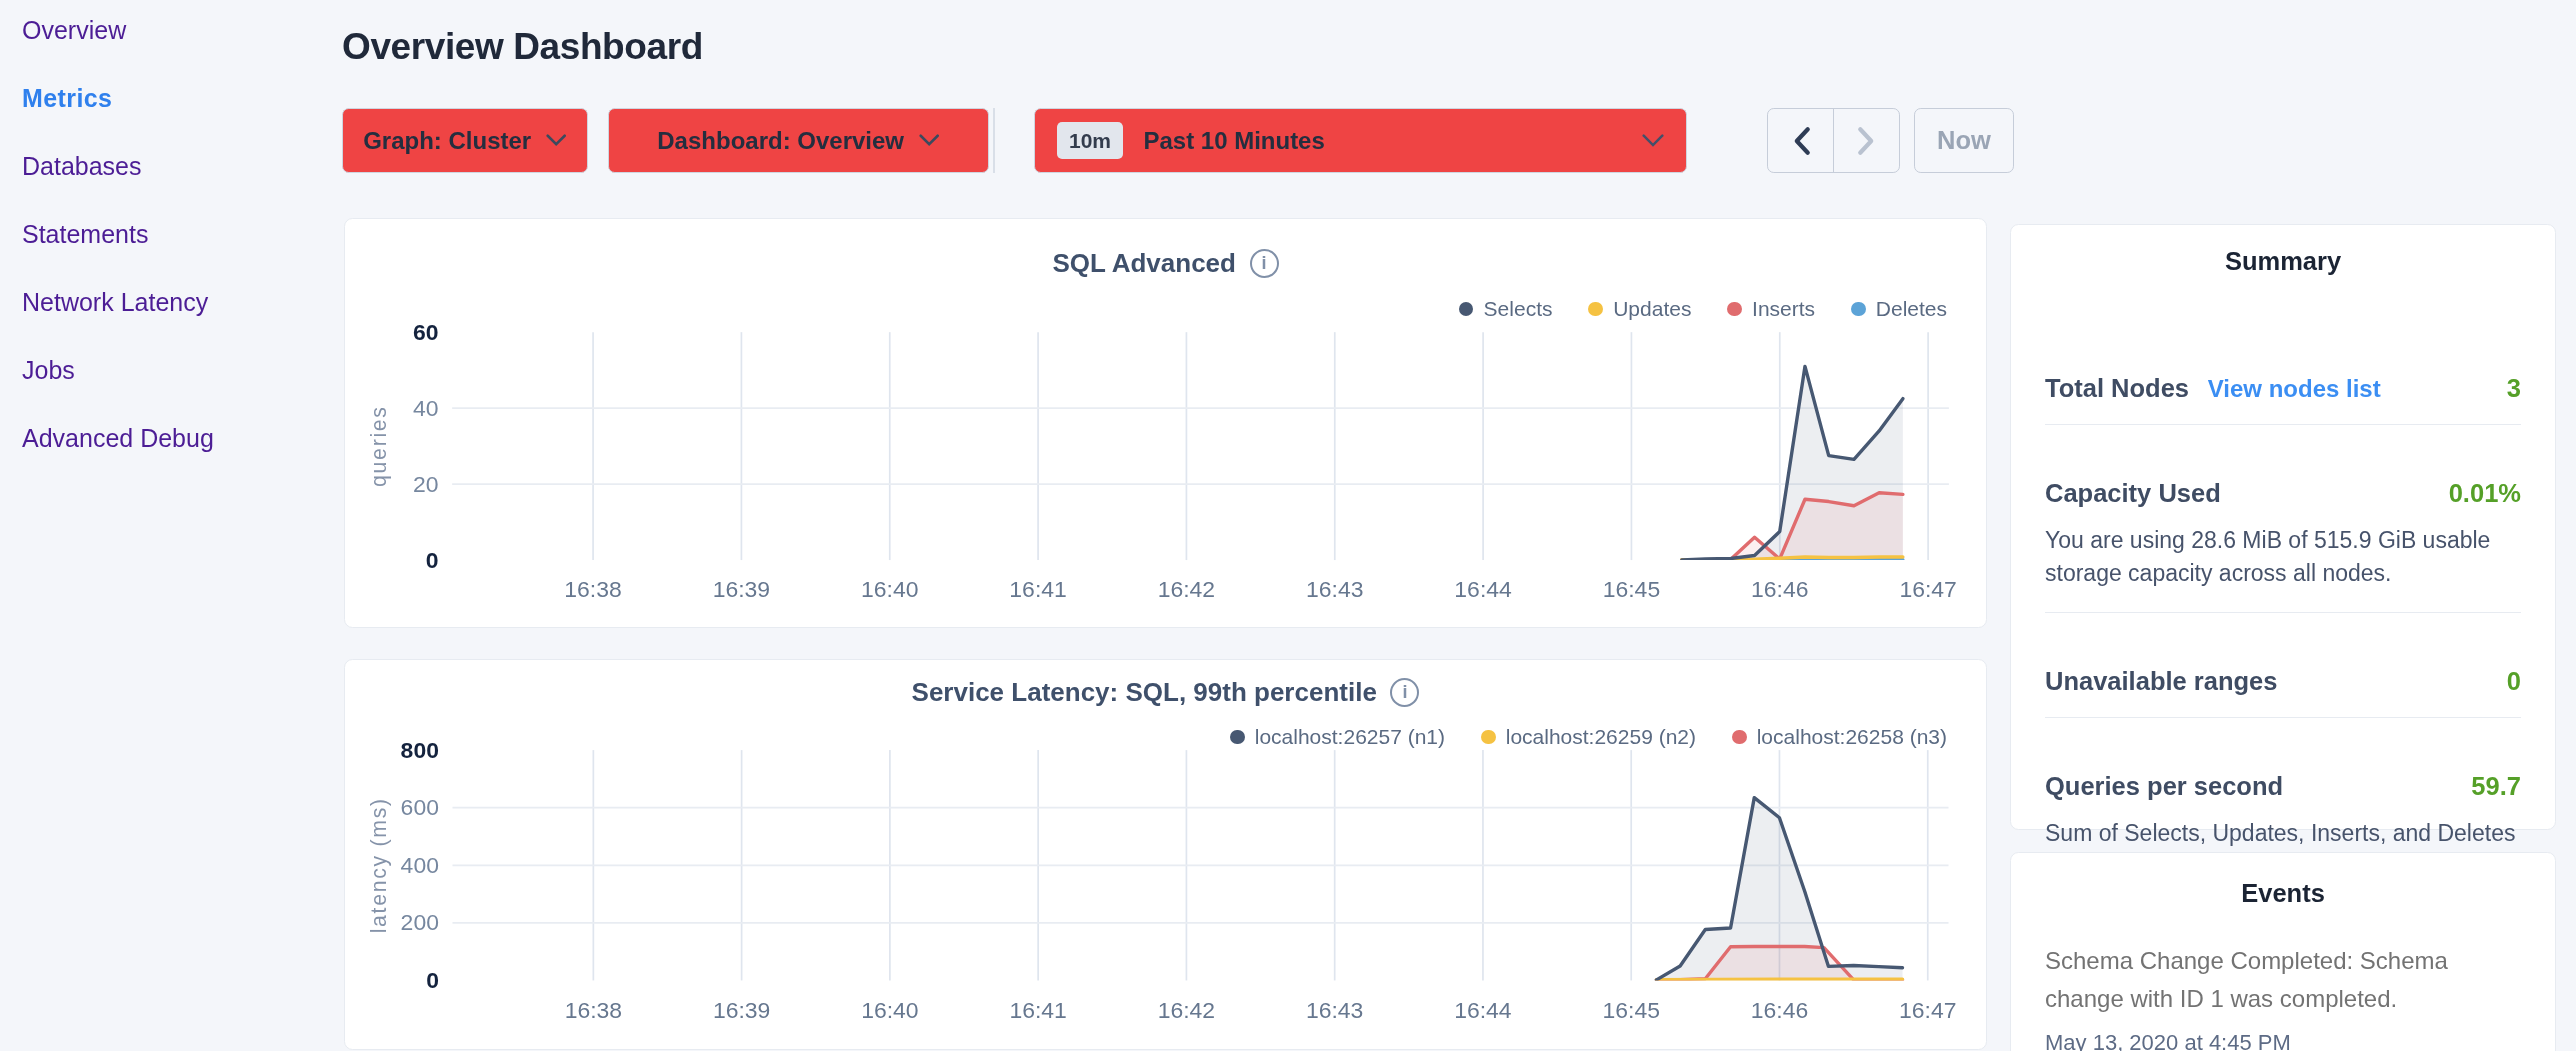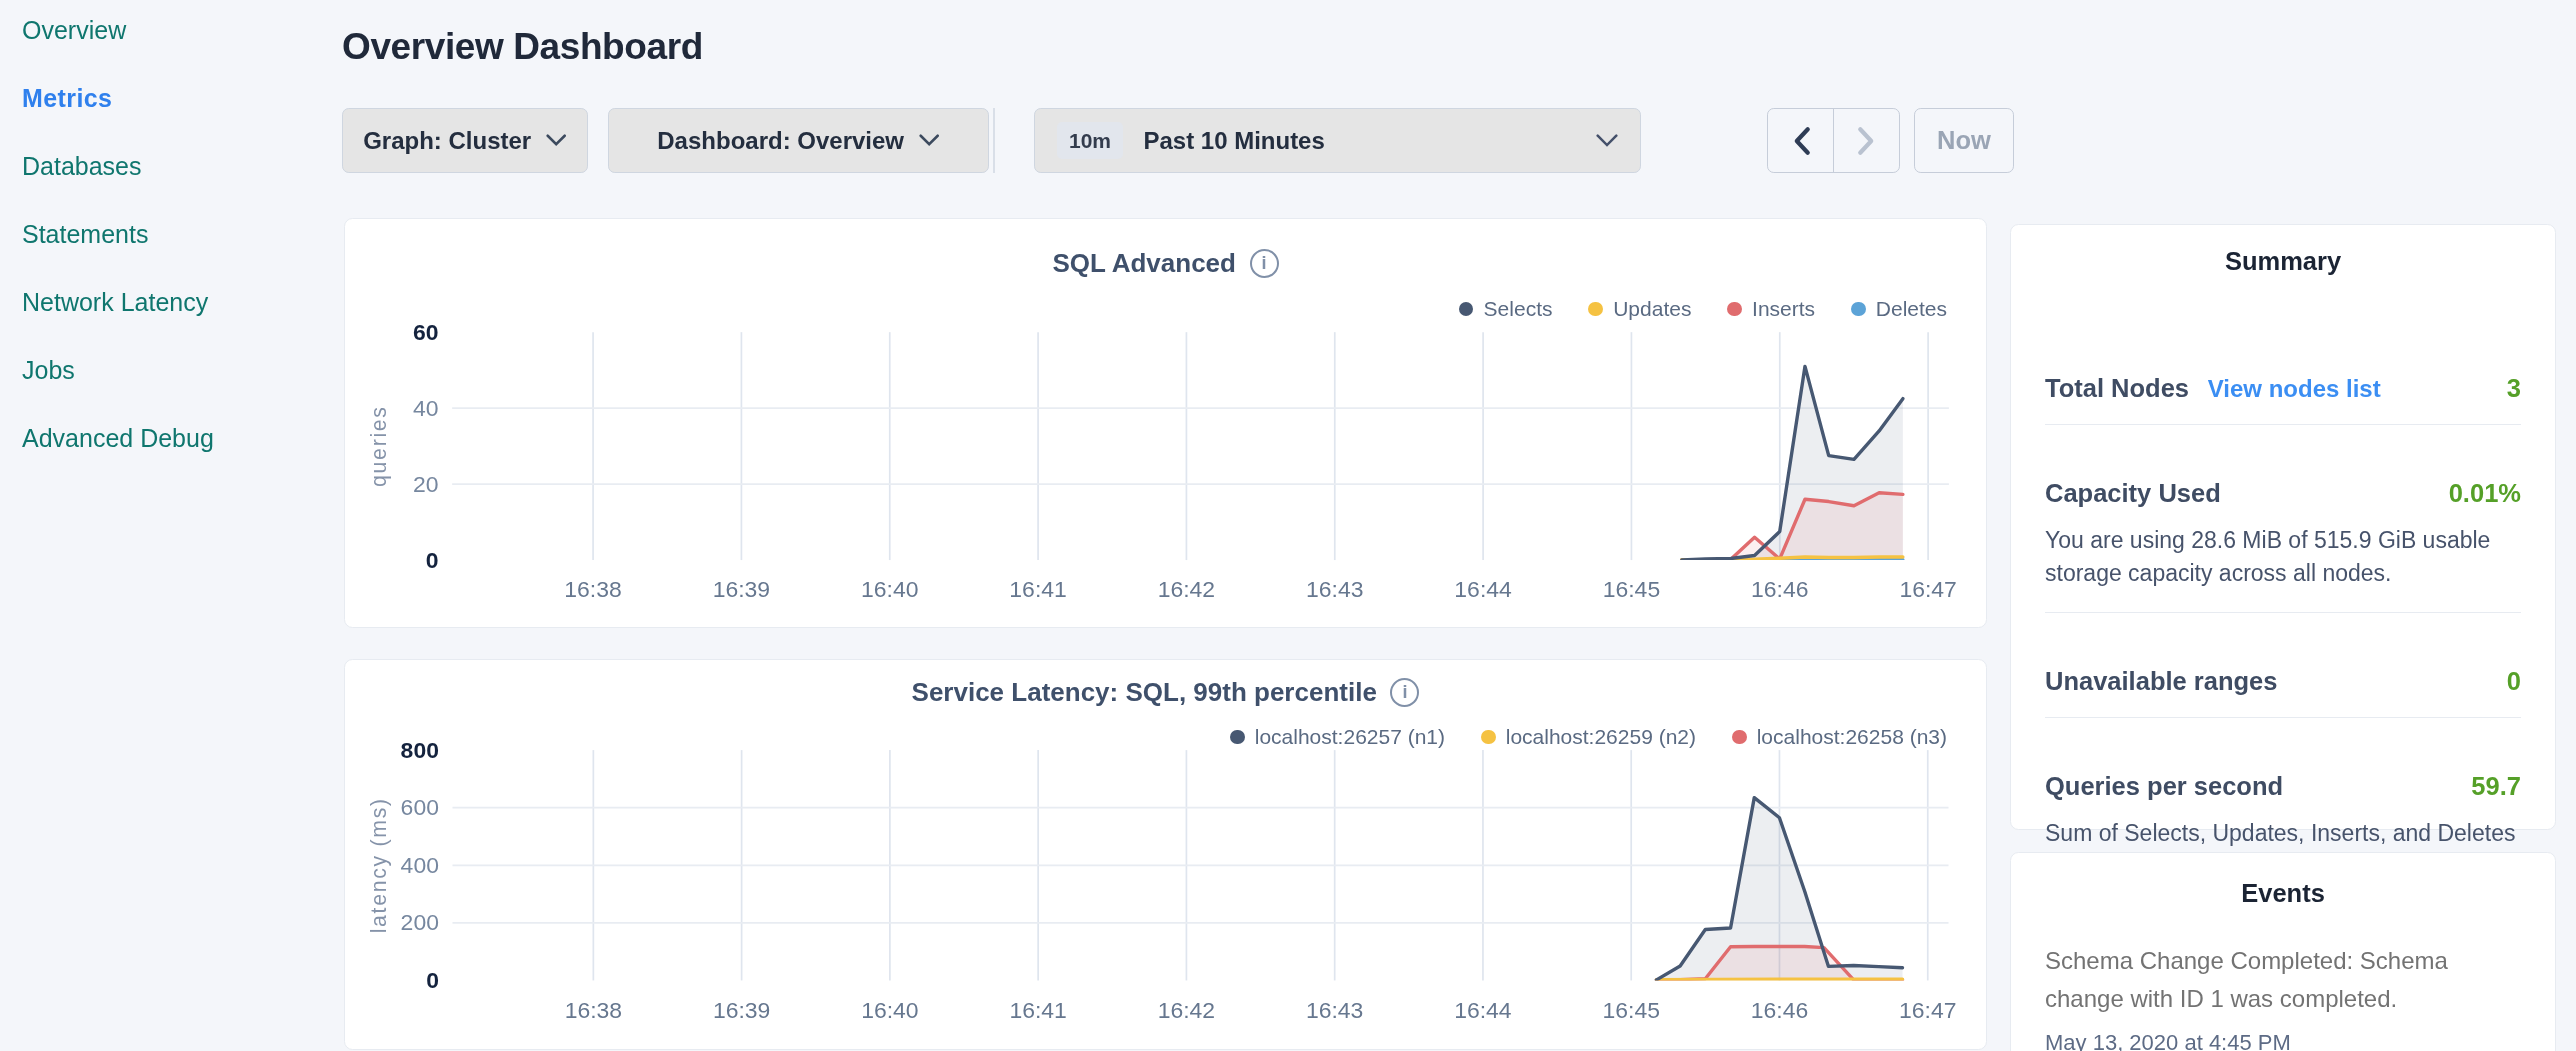--- a/index.html
+++ b/index.html
@@ -2,31 +2,31 @@
 <html style="--accent-blue: #2f80ed; --link-blue: #3b8ef3; --metric-green: #55a028;font-size:13.6px"><head>
 <meta charset="utf-8">
 <style>
   * { margin:0; padding:0; box-sizing:border-box; }
   html,body { background:#f4f6fa; }
   body { font-family:"Liberation Sans", sans-serif; color:#3d4a61; }
   #app { position:relative; width:2576px; height:1051px; overflow:hidden; background:#f4f6fa; }
 
   
   #sidebar { position:absolute; left:0; top:0; width:340px; padding:13.6px 0 0 22px; }
-  .nav-item { height:33px; margin-bottom:35px; font-size:25px; line-height:33px; color:#0f766e; cursor:pointer; }
+  .nav-item { height:33px; margin-bottom:35px; font-size:25px; line-height:33px; color:#4c1d95; cursor:pointer; }
   .nav-item.active { color:var(--accent-blue); font-weight:700; letter-spacing:0.4px; }
 
   
   #page-title { position:absolute; left:342px; top:25.5px; font-size:37px; font-weight:700; color:#20293a; letter-spacing:-0.4px; }
-  .ctl { position:absolute; top:108px; height:65px; background:#e5e5e5; border:1.7px solid #cfd6e0; border-radius:6.8px;
+  .ctl { position:absolute; top:108px; height:65px; background:#ef4444; border:1.7px solid #cfd6e0; border-radius:6.8px;
          display:flex; align-items:center; font-size:24px; font-weight:700; color:#242e3f; cursor:pointer; }
   #graph-dd { left:342px; width:246px; justify-content:center; gap:15.3px; }
   #dash-dd  { left:608px; width:381px; justify-content:center; gap:15.3px; }
   #ctl-divider { position:absolute; left:993px; top:108px; width:1.7px; height:65px; background:#d9dfe8; }
-  #time-box { left:1034px; width:607px; padding:12px 22px; }
+  #time-box { left:1034px; width:653px; padding:12px 22px; }
   #time-badge { background:#e2e6ed; color:#333c4d; font-size:21px; font-weight:700; border-radius:5.1px; padding:6.8px 12px; margin-right:20.4px; }
   #time-label { flex:1; }
   #arrow-group { position:absolute; left:1767px; top:108px; width:133px; height:65px; border:1.7px solid #c6cdd9; border-radius:6.8px; display:flex; }
   .arrow-btn { flex:1; display:flex; align-items:center; justify-content:center; cursor:pointer; }
   .arrow-btn + .arrow-btn { border-left:1.7px solid #c6cdd9; }
   #now-btn { position:absolute; left:1914px; top:108px; width:100px; height:65px; border:1.7px solid #c6cdd9; border-radius:6.8px;
              display:flex; align-items:center; justify-content:center; font-size:25.5px; font-weight:700; color:#9aa5b5; cursor:default; }
 
   
   .card { position:absolute; background:#fff; border:1.7px solid #e7ebf1; border-radius:8.5px; }

